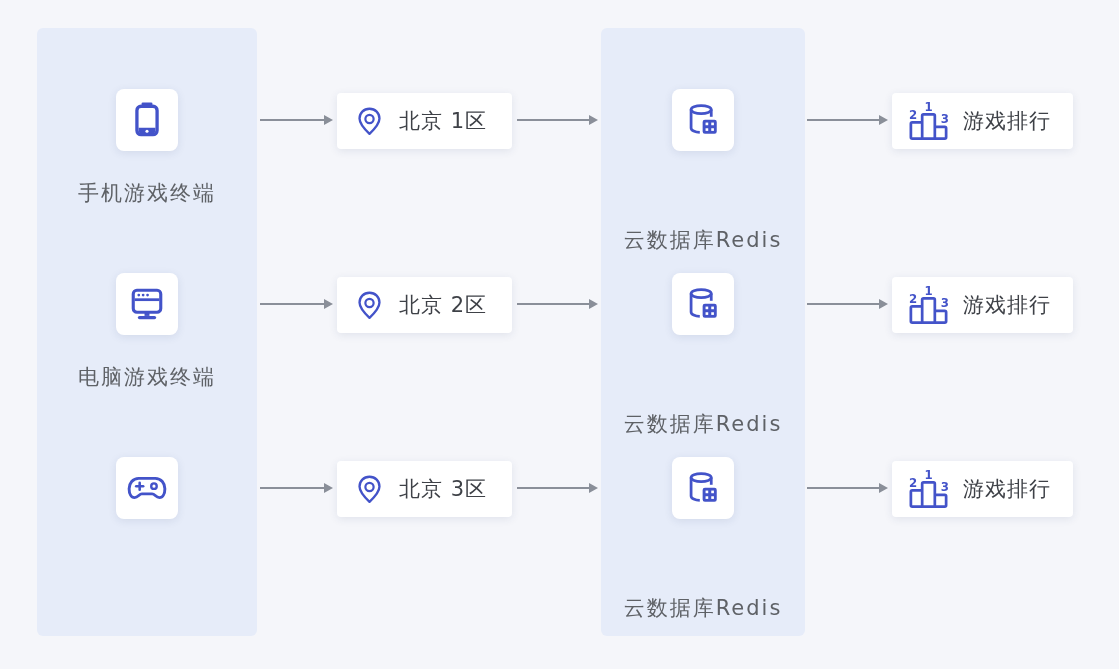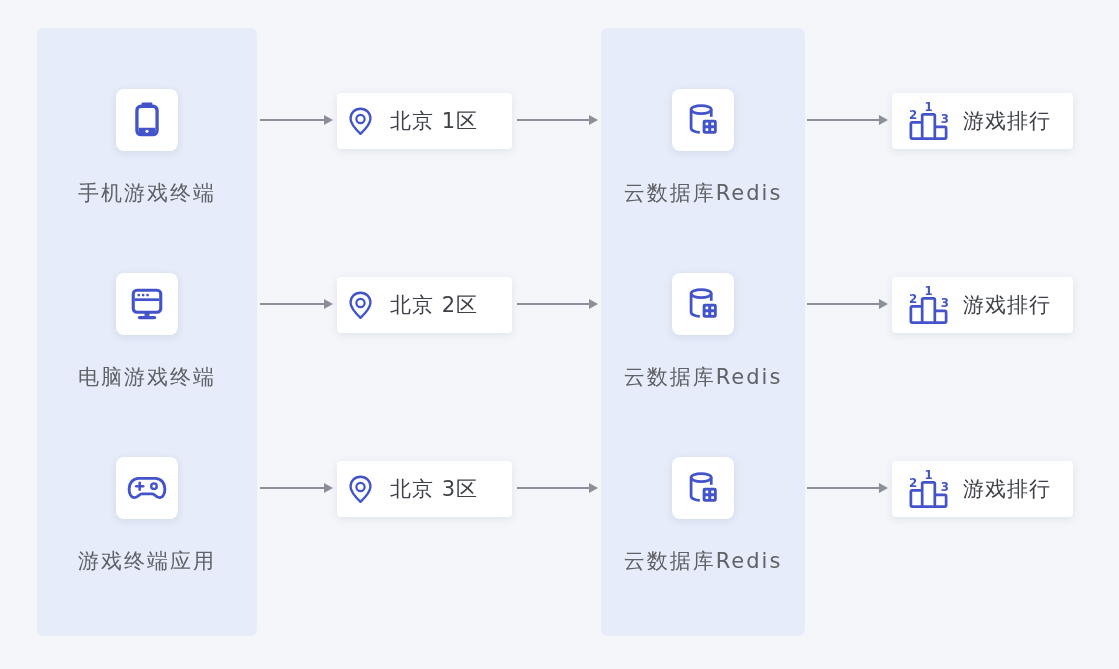--- a/index.html
+++ b/index.html
@@ -34,34 +34,34 @@
     display:flex;align-items:center;justify-content:center;
     color:var(--icon_blue);
   }
   .wide-card{
     position:absolute;height:56px;
     background:var(--card_bg);border-radius:4px;
     box-shadow:0 2px 8px rgba(40,60,110,0.10);
     display:flex;align-items:center;
     color:var(--icon_blue);
   }
-  .zone-card{left:337px;width:175px;padding-left:7px;gap:13px;}
+  .zone-card{left:337px;width:175px;padding-left:16px;gap:13px;}
   .rank-card{left:892px;width:181px;padding-left:13px;gap:11px;}
 
   .card-label{
     font-size:21px;color:var(--heading_text);letter-spacing:1px;
     white-space:nowrap;
   }
   .node-label{
     position:absolute;text-align:center;
     font-size:21px;color:var(--label_text);letter-spacing:2px;
     white-space:nowrap;
   }
   .node-label.terminal{left:37px;width:220px;}
-  .node-label.database{left:601px;width:204px;}
+  .node-label.database{left:601px;width:204px;margin-top:47px;}
 
   
   .r0.icon-card{top:89px;}  .r1.icon-card{top:273px;}  .r2.icon-card{top:457px;}
   .r0.wide-card{top:93px;}  .r1.wide-card{top:277px;text-align:right;}  .r2.wide-card{top:461px;}
   .r0.node-label{top:179px;}.r1.node-label{top:363px;text-align:center;} .r2.node-label{top:547px;}
   .r0.arrow{top:119px;}     .r1.arrow{top:303px;}      .r2.arrow{top:487px;}
 
   .arrow{
     position:absolute;height:2px;background:var(--arrow);
   }
@@ -210,21 +210,20 @@
   <div class="icon-card r2" style="left:116px">
     <span>
       <svg width="44" height="44" viewBox="0 0 48 48">
         <path class="stroke" d="M15 13.5 H33 C39.5 13.5 43.5 19 43.5 24.8 C43.5 30.3 41.2 34.5 37.6 34.5 C33.6 34.5 32.6 30.4 29.6 30.4 H18.4 C15.4 30.4 14.4 34.5 10.4 34.5 C6.8 34.5 4.5 30.3 4.5 24.8 C4.5 19 8.5 13.5 15 13.5 Z" stroke-width="3.2" stroke-linejoin="round"></path>
         <line class="stroke" x1="12.2" y1="22" x2="19.8" y2="22" stroke-width="2.8" stroke-linecap="round"></line>
         <line class="stroke" x1="16" y1="18.2" x2="16" y2="25.8" stroke-width="2.8" stroke-linecap="round"></line>
         <circle class="stroke" cx="31.6" cy="22" r="3" stroke-width="2.6"></circle>
       </svg>
     </span>
   </div>
-  <div class="node-label terminal r2">游戏终端应用</div>
 
   <div class="arrow a1 r2"></div>
 
   <div class="wide-card zone-card r2">
     <span>
       <svg width="33" height="33" viewBox="0 0 48 48">
         <path class="stroke" d="M24 5.5 C15.4 5.5 9.5 12 9.5 19.8 C9.5 26.5 15 33.6 24 42 C33 33.6 38.5 26.5 38.5 19.8 C38.5 12 32.6 5.5 24 5.5 Z" stroke-width="3.4" stroke-linejoin="round"></path>
         <circle class="stroke" cx="24" cy="20.3" r="6" stroke-width="3.2"></circle>
       </svg>
     </span>

